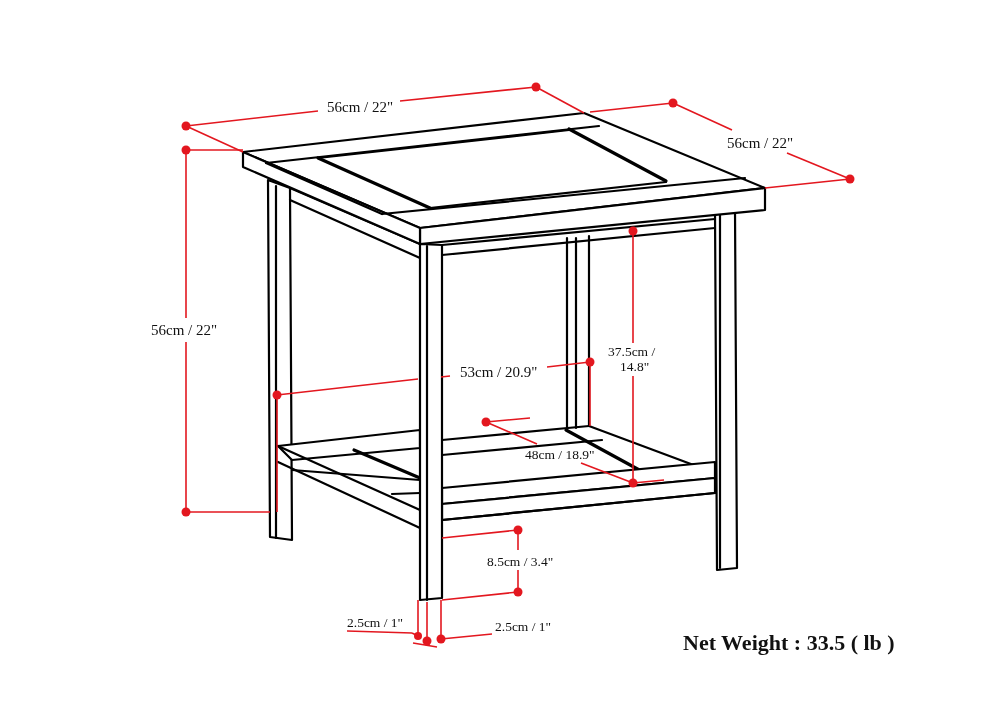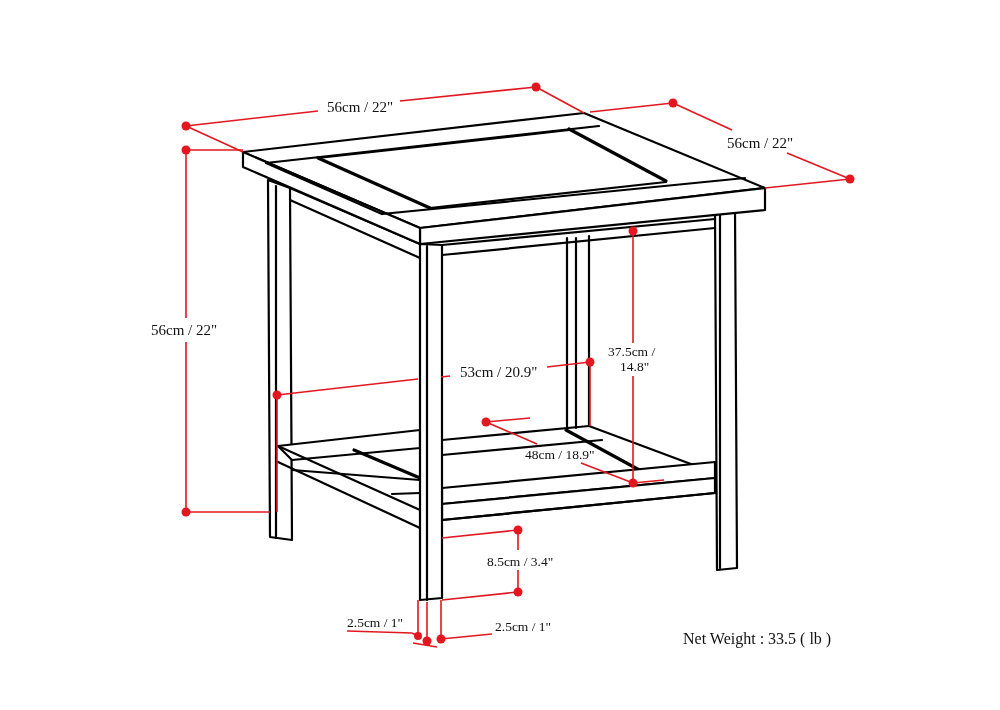--- a/index.html
+++ b/index.html
@@ -5,21 +5,21 @@
   html,body{margin:0;padding:0;background:#ffffff;}
   body{width:1000px;height:710px;overflow:hidden;position:relative;}
   #drawing{position:absolute;left:0;top:0;width:1000px;height:710px;}
   .ln{stroke:#000;stroke-width:2.2;fill:none;stroke-linejoin:round;stroke-linecap:round;}
   .thick{stroke:#000;stroke-width:3.2;fill:none;stroke-linecap:round;}
   .fillw{fill:#ffffff;}
   .dim{stroke:#e3171f;stroke-width:1.6;fill:none;}
   .dot{fill:#e3171f;}
   .lbl{font-family:"Liberation Serif","DejaVu Serif",serif;font-size:15px;fill:#111;}
   .lbl-s{font-family:"Liberation Serif","DejaVu Serif",serif;font-size:13.5px;fill:#111;}
-  .weight{position:absolute;left:683px;top:630px;font-family:"Liberation Serif","DejaVu Serif",serif;font-size:16px;color:#111;white-space:nowrap;}
+  .weight{position:absolute;left:683px;top:630px;font-family:"Liberation Serif","DejaVu Serif",serif;font-size:22px;color:#111;white-space:nowrap;font-weight:bold;}
 </style>
 </head>
 <body>
 
 <svg id="drawing" viewBox="0 0 1000 710" xmlns="http://www.w3.org/2000/svg">
 
   <g>
 
     <g>
       <polyline class="ln" points="567,238 567,430"></polyline>

